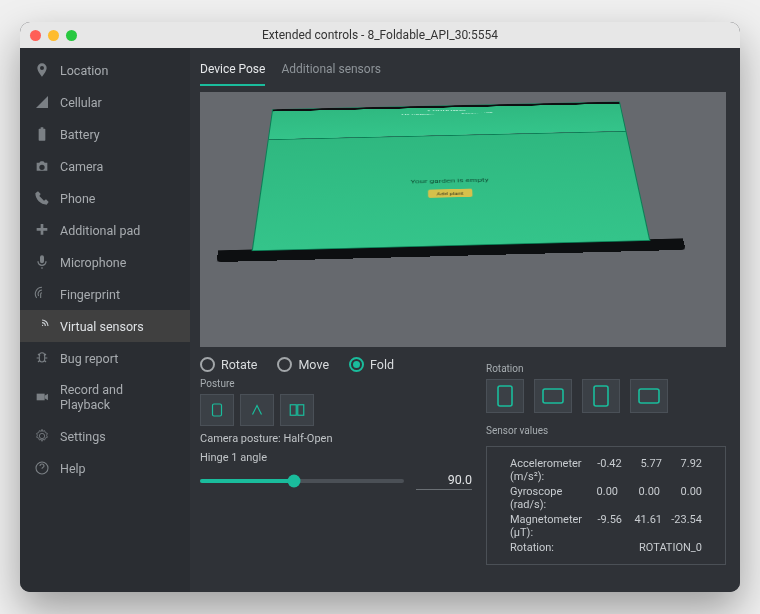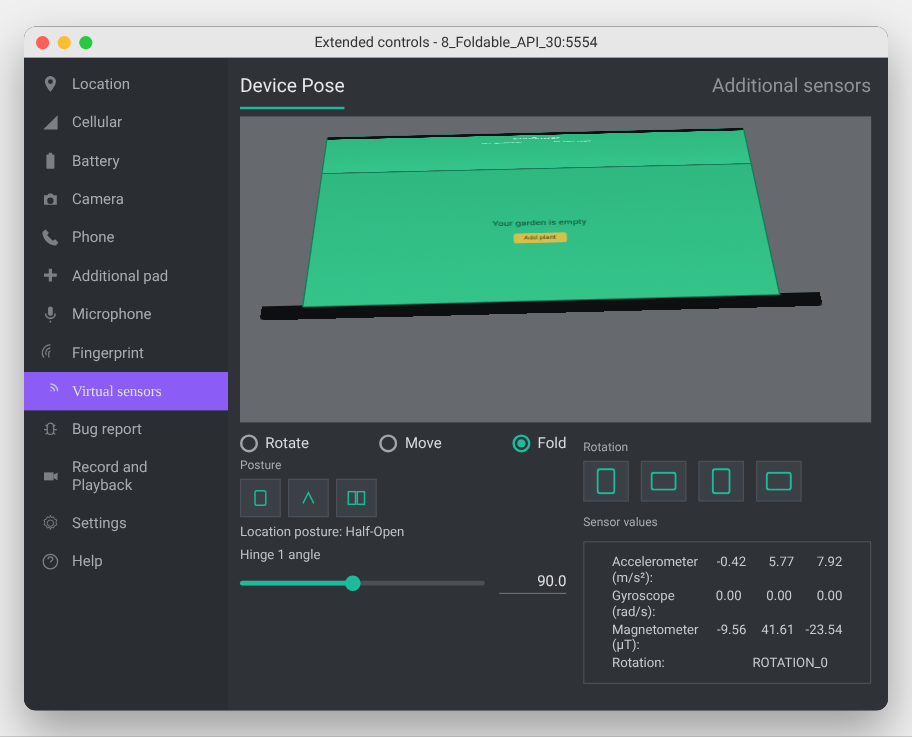--- a/index.html
+++ b/index.html
@@ -44,25 +44,25 @@
     background:#2a2d32;
     padding-top:6px;
     font-size:12.5px;
     color:#a8acb0;
   }
   .side-item {
     display:flex; align-items:center; gap:10px;
     padding:8px 14px;
     cursor:pointer;
   }
-  .side-item.active { background:#8b5cf6; color:#dfe2e5;font-family:Liberation Serif, serif; }
+  .side-item.active { background:#404040; color:#dfe2e5; }
   .side-item .icon { width:16px; height:16px; display:flex; align-items:center; justify-content:center; fill:#7b8085; }
   .side-item.active .icon { fill:#c6cace; }
   .main { flex:1; background:#2f3237; display:flex; flex-direction:column; padding:10px 14px 12px 10px; overflow:hidden; }
-  .tabs { display:flex; gap:16px; font-size:16px; margin-bottom:6px;justify-content:space-between; }
+  .tabs { display:flex; gap:16px; font-size:12px; margin-bottom:6px; }
   .tab { color:#8e9499; padding:4px 0 8px 0; cursor:pointer; border-bottom:2px solid transparent; }
   .tab.active { color:#e6e8ea; border-bottom-color:#1abc9c; }
   .preview {
     height:255px; background:#66696e;
     overflow:hidden; position:relative;
   }
   
   .device-wrap { position:absolute; left:50%; top:50%; transform:translate(-50%,-76%) perspective(1100px) rotateX(48deg) rotateZ(-2deg); }
   .panel {
     width:360px; height:150px;
@@ -80,21 +80,21 @@
   }
   .sunflower-title { position:absolute; top:20px; left:0; right:0; text-align:center; font-size:9px; color:#e8fff4; }
   .sunflower-tabs { position:absolute; top:38px; left:0; right:0; display:flex; justify-content:center; gap:28px; font-size:6px; color:#d3f7e7; }
   .sunflower-msg { position:absolute; top:60px; left:0; right:0; text-align:center; font-size:8px; color:#0f4b33; }
   .sunflower-btn { position:absolute; top:76px; left:50%; transform:translateX(-50%); font-size:6px; background:#d6c04b; padding:2px 8px; border-radius:2px; color:#3b3b1f; }
 
   .controls { display:flex; gap:14px; margin-top:10px; }
   .left-col { flex:1; }
   .right-col { width:240px; }
 
-  .radio-row { display:flex; gap:20px; align-items:center; font-size:12.5px; color:#d9dcde; margin-bottom:6px;justify-content:space-between;}
+  .radio-row { display:flex; gap:20px; align-items:center; font-size:12.5px; color:#d9dcde; margin-bottom:6px;}
   .radio { display:flex; align-items:center; gap:6px; cursor:pointer;}
   .radio .circle { width:15px; height:15px; border:2px solid #a2a6a9; border-radius:50%; display:flex; align-items:center; justify-content:center;}
   .radio.active .circle { border-color:#1abc9c; }
   .radio.active .circle::after { content:""; width:7px; height:7px; background:#1abc9c; border-radius:50%; }
 
   .section-label { font-size:10px; color:#a7adb1; margin:6px 0 5px 0; }
   .posture-row { display:flex; gap:6px; }
   .posture-btn {
     width:34px; height:32px; background:#3b4046; border:1px solid #4a5057;
     display:flex; align-items:center; justify-content:center; cursor:pointer;
@@ -119,21 +119,21 @@
   }
   .rot-btn svg { stroke:#1abc9c; fill:none; stroke-width:1.6; }
 
   .sensor-box {
     margin-top:10px; border:1px solid #4b5056; padding:8px 23px;
     font-size:11px; color:#c8ccd0;
   }
   .sensor-row { display:flex; margin:2px 0; }
   .sensor-row .k { flex:1; }
   .sensor-row .v { width:42px; text-align:right; }
-  .sensor-row .vw { flex:1; text-align:center; padding-left:6px;margin-left:12px;}
+  .sensor-row .vw { flex:1; text-align:right; padding-left:6px;margin-left:12px;}
 </style>
 </head>
 <body>
 
 <div class="window">
   <div class="titlebar">
     <div class="traffic">
       <div class="dot red"></div>
       <div class="dot yellow"></div>
       <div class="dot green"></div>
@@ -301,21 +301,21 @@
                   <path d="M6 18 L12 6 L18 18"></path>
                 </svg>
               </div>
             <div class="posture-btn">
                 <svg viewBox="0 0 24 24">
                   <rect x="3" y="5" width="8" height="14"></rect>
                   <rect x="13" y="5" width="8" height="14"></rect>
                 </svg>
               </div>
           </div>
-          <div class="small-text"><span>Location posture: </span><span>Half-Open</span></div>
+          <div class="small-text"><span>Camera posture: </span><span>Half-Open</span></div>
           <div class="small-text">Hinge 1 angle</div>
           <div class="slider-row">
             <div class="slider">
               <div class="fill"></div>
                 <div class="thumb"></div>
             </div>
             <div class="slider-value">90.0</div>
           </div>
         </div>
 

